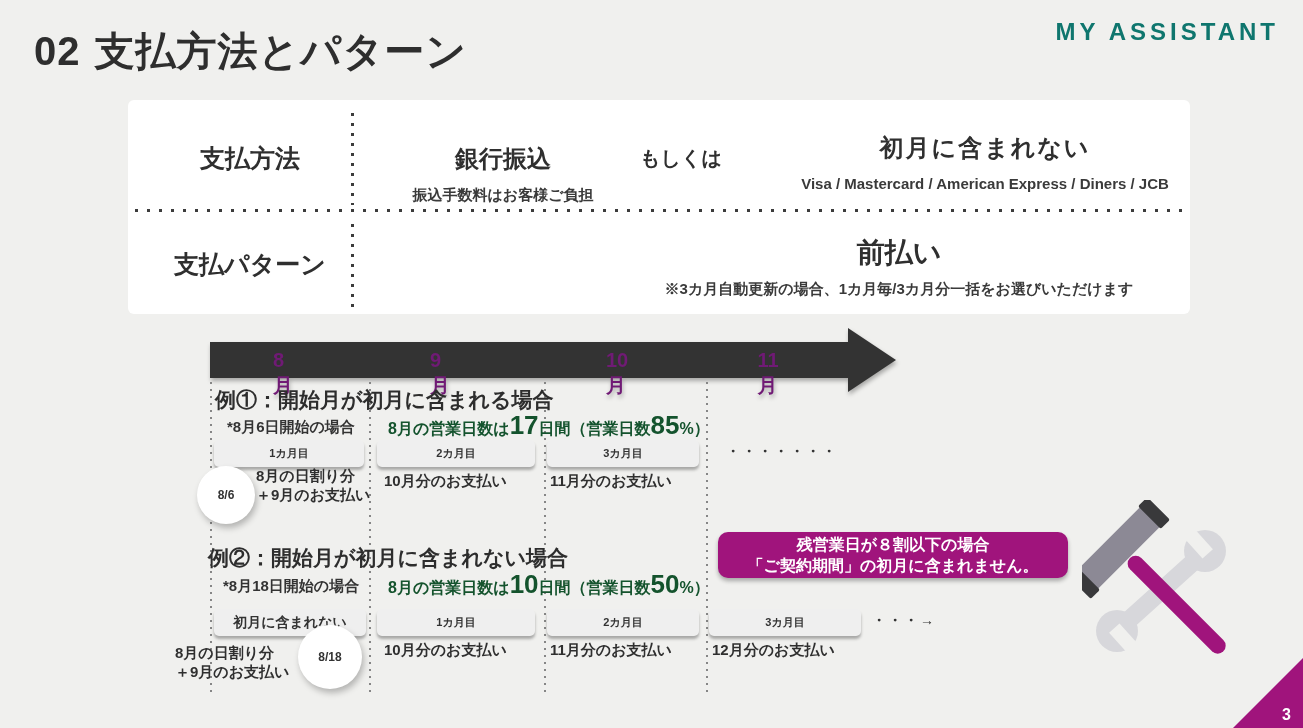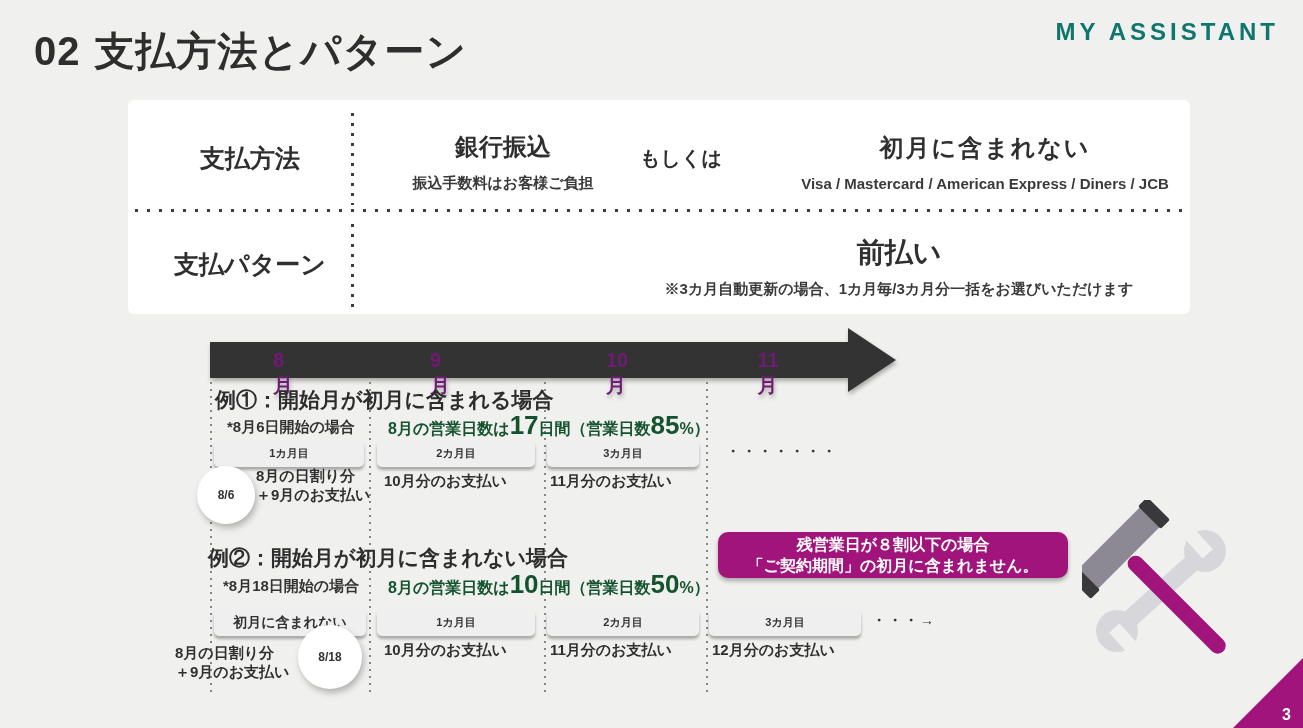--- a/index.html
+++ b/index.html
@@ -59,21 +59,21 @@
     <span class="num">02</span><span>支払方法とパターン</span>
   </div>
   <div class="logo">MY ASSISTANT</div>
 
   <div class="card">
     <div class="vdots-table" style="left:223px; top:13px; height:92px;"></div>
     <div class="vdots-table" style="left:223px; top:124px; height:84px;"></div>
     <div class="hdots-table" style="left:7px; top:109px; width:1048px;"></div>
 
     <div class="rowlabel" style="left:22px; top:42px;">支払方法</div>
-    <div class="cellgroup" style="left:255px; top:31px; width:240px;">
+    <div class="cellgroup" style="left:255px; top:43px; width:240px;">
       <div class="main">銀行振込</div>
       <div class="sub">振込手数料はお客様ご負担</div>
     </div>
     <div class="orlabel" style="left:512px; top:45px;">もしくは</div>
     <div class="cellgroup" style="left:632px; top:32px; width:450px;">
       <div class="main" style="letter-spacing:2px;">初月に含まれない</div>
       <div class="sub">Visa / Mastercard / American Express / Diners / JCB</div>
     </div>
 
     <div class="rowlabel" style="left:22px; top:148px;">支払パターン</div>

